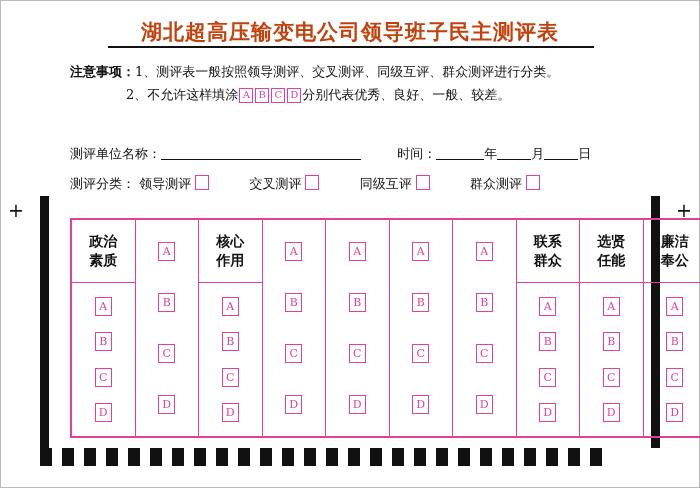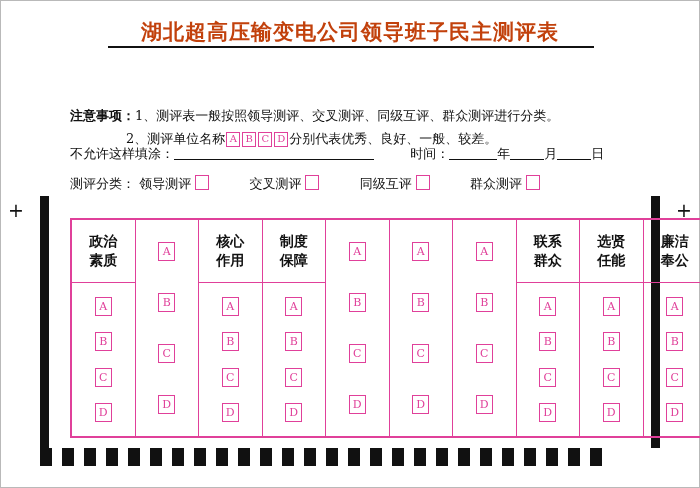--- a/index.html
+++ b/index.html
@@ -82,21 +82,20 @@
   
   #notes {
     position: absolute;
     left: 70px;
     top: 60px;
     width: 560px;
     font-family: "DejaVu Serif", "Liberation Serif", serif;
     font-size: 13px;
     color: #111;
     line-height: 23px;
-    margin-top: 44px;
   }
   #notes .note-line {
     white-space: nowrap;
   }
   #notes .indent { padding-left: 56px; }
   .bold { font-weight: bold; }
 
   
   .optbox {
     display: inline-block;
@@ -241,27 +240,27 @@
   <div class="vbar" style="left:651px; top:196px; width:9px; height:252px;"></div>
 
   <div id="title">湖北超高压输变电公司领导班子民主测评表</div>
   <div id="title-underline"></div>
 
   <div id="notes">
     <div class="note-line">
       <span class="bold">注意事项：</span><span>1、</span><span>测评表一般按照领导测评、</span><span>交叉测评、同级互评、群众测评进行分类。</span>
     </div>
     <div class="note-line indent">
-      <span>2、</span><span>测评单位名称</span><span class="optbox">A</span><span class="optbox">B</span><span class="optbox">C</span><span class="optbox">D</span><span>分别代表优秀、良好、一般、较差。</span>
+      <span>2、</span><span>不允许这样填涂</span><span class="optbox">A</span><span class="optbox">B</span><span class="optbox">C</span><span class="optbox">D</span><span>分别代表优秀、良好、一般、较差。</span>
     </div>
   </div>
 
   <div id="info">
     <div class="info-row">
-      <span>不允许这样填涂：</span><span class="ul" style="width:200px"></span>
+      <span>测评单位名称：</span><span class="ul" style="width:200px"></span>
       <span style="display:inline-block; width:28px;"></span>
       <span>时间：</span><span class="ul" style="width:48px"></span><span>年</span><span class="ul" style="width:34px"></span><span>月</span><span class="ul" style="width:34px"></span><span>日</span>
     </div>
     <div class="info-row">
       <span>测评分类：</span>
       <span><span>领导测评</span><span class="cat-box"></span></span>
       <span style="display:inline-block; width:32px;"></span>
       <span><span>交叉测评</span><span class="cat-box"></span></span>
       <span style="display:inline-block; width:32px;"></span>
       <span><span>同级互评</span><span class="cat-box"></span></span>
@@ -301,24 +300,20 @@
       </div>
       <div class="col-body">
         <div class="bubble">A</div>
         <div class="bubble">B</div>
         <div class="bubble">C</div>
         <div class="bubble">D</div>
       </div>
     </div>
 
     <div class="col">
-      <div class="col-head">
-        <span>制度</span>
-        <span>保障</span>
-      </div>
       <div class="col-body">
         <div class="bubble">A</div>
         <div class="bubble">B</div>
         <div class="bubble">C</div>
         <div class="bubble">D</div>
       </div>
     </div>
 
     <div class="col">
       <div class="col-body">

